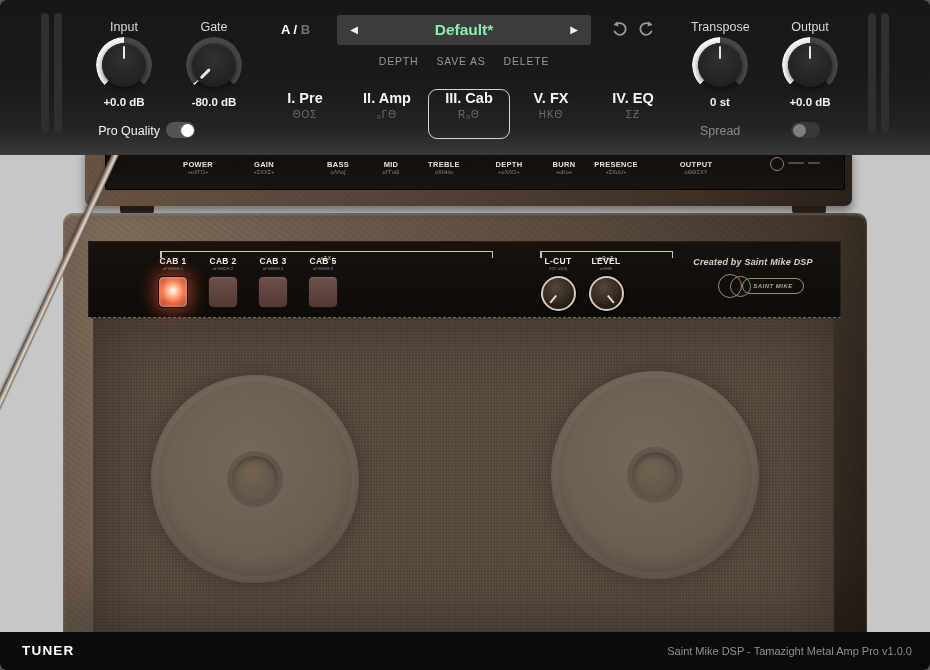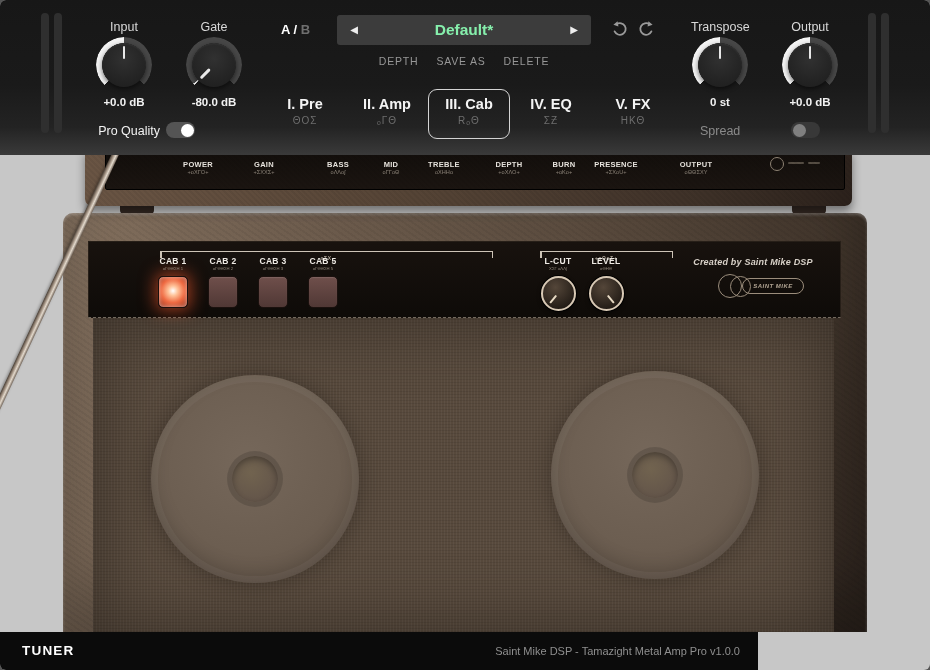--- a/index.html
+++ b/index.html
@@ -39,21 +39,21 @@
     color:#eee;font-size:10px;cursor:pointer;}
   .preset-name{position:absolute;left:34px;right:34px;top:0;height:30px;line-height:30px;text-align:center;
     color:#86efac;font-size:15.5px;font-weight:bold;cursor:pointer;}
   .preset-actions{position:absolute;left:337px;top:55px;width:254px;display:flex;justify-content:center;gap:18px;}
   .pact{font-size:10.5px;letter-spacing:.8px;color:#979797;cursor:pointer;}
   .histbtn{position:absolute;top:20px;width:20px;height:20px;cursor:pointer;}
 
   .tabs{position:absolute;left:264px;top:89px;display:flex;}
   .tab{width:80px;height:48px;border:1.5px solid transparent;border-radius:9px;text-align:center;cursor:pointer;}
   .tab.sel{border-color:#d4d4d4;}
-  .tab-label{margin-top:6px;font-size:14.5px;font-weight:bold;color:#f4f4f4;}
+  .tab-label{font-size:14.5px;font-weight:bold;color:#f4f4f4;}
   .tab-glyphs{margin-top:3px;font-size:10px;color:#6e6e6e;letter-spacing:1px;}
 
   
   .head{position:absolute;left:85px;top:148px;width:767px;height:58px;z-index:2;
     background:linear-gradient(100deg,#6a5544 0%,#544335 45%,#3e3128 80%,#2b211b 100%);
     border-radius:3px 3px 7px 7px;box-shadow:0 6px 10px rgba(0,0,0,.42);}
   .head:after{content:"";position:absolute;inset:0;border-radius:inherit;
     background:repeating-linear-gradient(45deg,rgba(0,0,0,.05) 0 2px,transparent 2px 4px);}
   .head-panel{position:absolute;left:20px;top:2px;width:738px;height:38px;
     background:linear-gradient(180deg,#120e0b,#1b1511);border:1px solid #000;border-radius:2px;}
@@ -115,21 +115,21 @@
   .em-c{position:absolute;border-radius:50%;border:1.5px solid #9b8d7c;}
   .em-oval{position:absolute;left:26px;top:5px;width:60px;height:14px;border-radius:8px;border:1.5px solid #9b8d7c;
     text-align:center;line-height:14px;font-size:6px;font-weight:bold;font-style:italic;color:#b0a392;letter-spacing:.5px;}
 
   
   .rod{position:absolute;left:-92px;top:278px;width:296px;height:7px;z-index:4;border-radius:4px;
     background:linear-gradient(180deg,#6e6156,#e3d9cc 35%,#a09081 65%,#463c33);
     box-shadow:0 1px 3px rgba(0,0,0,.35);transform:rotate(115deg);}
 
   
-  .bottombar{position:absolute;left:0;top:632px;width:758px;height:38px;background:#0b0b0b;z-index:10;}
+  .bottombar{position:absolute;left:0;top:632px;width:930px;height:38px;background:#0b0b0b;z-index:10;}
   .tuner{position:absolute;left:22px;top:11px;font-size:13.5px;font-weight:bold;letter-spacing:1.2px;color:#fff;cursor:pointer;}
   .credit{position:absolute;right:18px;top:13px;font-size:11px;color:#8f8f8f;}
 </style>
 </head>
 <body>
 
 <div id="app">
 
   <div class="head">
     <div class="head-panel">
@@ -332,26 +332,26 @@
         </div>
       <div class="tab">
           <div class="tab-label">II. Amp</div>
           <div class="tab-glyphs">ₒΓΘ</div>
         </div>
       <div class="tab sel">
           <div class="tab-label">III. Cab</div>
           <div class="tab-glyphs">RₒΘ</div>
         </div>
       <div class="tab">
+          <div class="tab-label">V. FX</div>
+          <div class="tab-glyphs">ΗΚΘ</div>
+        </div>
+      <div class="tab">
           <div class="tab-label">IV. EQ</div>
           <div class="tab-glyphs">ΣƵ</div>
-        </div>
-      <div class="tab">
-          <div class="tab-label">V. FX</div>
-          <div class="tab-glyphs">ΗΚΘ</div>
         </div>
     </div>
   </div>
 
   <div class="bottombar">
     <div class="tuner">TUNER</div>
     <div class="credit">Saint Mike DSP - Tamazight Metal Amp Pro v1.0.0</div>
   </div>
 
 </div>

